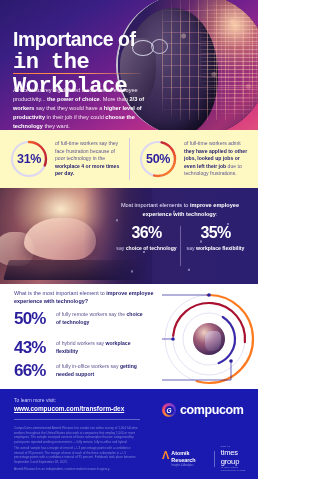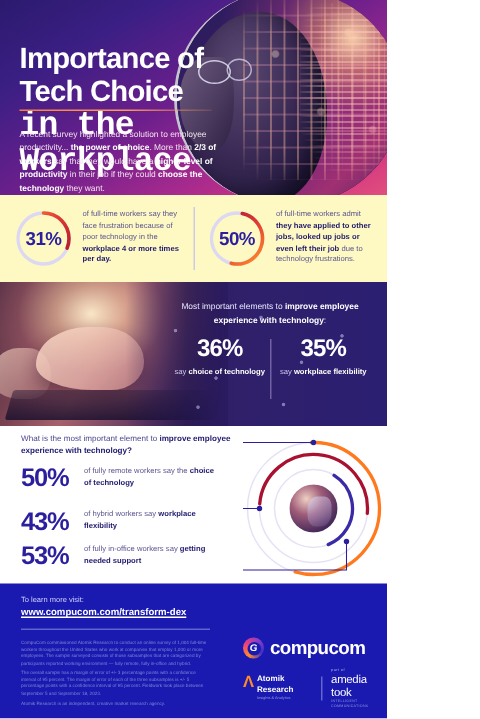--- a/index.html
+++ b/index.html
@@ -200,21 +200,21 @@
     background:linear-gradient(160deg,rgba(220,215,245,.55),rgba(120,100,170,.25));
     border-radius:40% 30% 45% 35%;
   }
 
   
   .footer{position:relative;width:258px;height:90px;background:#1a19b0;overflow:hidden;}
   .f-learn{position:absolute;left:14px;top:8px;color:#cfd2ff;font-size:5px;}
   .f-url{position:absolute;left:14px;top:16px;color:#ffffff;font-weight:bold;font-size:6.4px;}
   .f-hr{position:absolute;left:14px;top:30px;width:126px;height:1px;background:rgba(170,175,235,.5);}
   .fine{position:absolute;left:14px;width:126px;color:#7f86d8;font-size:3.1px;line-height:1.5;}
-  .logo-wrap{position:absolute;left:162px;top:14px;display:flex;align-items:center;margin-top:22px;}
+  .logo-wrap{position:absolute;left:162px;top:14px;display:flex;align-items:center;}
   .logo-mark{
     width:14px;height:14px;border-radius:50%;
     background:conic-gradient(from 210deg,#ff8a2b,#e8407f,#8b3cc8,#3a2fd0,#ff8a2b);
     display:flex;align-items:center;justify-content:center;
   }
   .logo-mark i{
     width:9px;height:9px;border-radius:50%;background:#1a19b0;
     display:block;position:relative;
   }
   .logo-mark i:after{
@@ -243,21 +243,20 @@
       <div class="hf-head"></div>
       <div class="hf-face"></div>
       <div class="hf-glass"></div>
       <div class="hf-glass2"></div>
       <div class="hf-tech"></div>
       <div class="hf-bits"></div>
     </div>
 
     <h1 class="hero-title">
       <div>Importance of</div>
-      <div>Tech Choice</div>
       <div class="l3">in the Workplace</div>
     </h1>
     <div class="hero-rule"></div>
     <p class="hero-para" id="hero-para"><span>A recent survey highlighted a solution to employee productivity... </span><b>the power of choice</b><span>. More than </span><b>2/3 of workers</b><span> say that they would have a </span><b>higher level of productivity</b><span> in their job if they could </span><b>choose the technology</b><span> they want.</span></p>
   </section>
 
   <section class="stats-row">
     <div class="vdiv"></div>
 
     <div class="stat-cell">
@@ -325,21 +324,21 @@
 
     <div class="qrow" style="top:25px;">
       <div class="pct">50%</div>
       <div class="qt" id="q-text-0"><span>of fully remote workers say the </span><b>choice of technology</b></div>
     </div>
     <div class="qrow" style="top:54px;">
       <div class="pct">43%</div>
       <div class="qt" id="q-text-1"><span>of hybrid workers say </span><b>workplace flexibility</b></div>
     </div>
     <div class="qrow" style="top:77px;">
-      <div class="pct">53%</div>
+      <div class="pct">66%</div>
       <div class="qt" id="q-text-2"><span>of fully in-office workers say </span><b>getting needed support</b></div>
     </div>
 
     <div class="rings">
       <svg width="94" height="94" viewBox="0 0 94 94" aria-hidden="true">
         <circle cx="47" cy="47" r="44" fill="none" stroke="#e6e2f5" stroke-width="1"></circle>
         <circle cx="47" cy="47" r="36" fill="none" stroke="#e6e2f5" stroke-width="1"></circle>
         <circle cx="47" cy="47" r="26" fill="none" stroke="#e6e2f5" stroke-width="1"></circle>
         <circle cx="47" cy="47" r="44" fill="none" stroke="#ff7a1f" stroke-width="2.2" stroke-linecap="round" stroke-dasharray="152 125" transform="rotate(-92 47 47)"></circle>
         <circle cx="47" cy="47" r="36" fill="none" stroke="#a8112f" stroke-width="2.2" stroke-linecap="round" stroke-dasharray="113 113" transform="rotate(-175 47 47)"></circle>
@@ -375,19 +374,19 @@
       <div class="atomik">
         <div class="atomik-a">Λ</div>
         <div>
           <div class="atomik-t">Atomik Research</div>
           <div class="atomik-s">Insights &amp; Analytics</div>
         </div>
       </div>
       <div class="p-div"></div>
       <div>
         <div class="amg-top">part of</div>
-        <div class="amg-main">amedia took</div>
+        <div class="amg-main">times group</div>
         <div class="amg-sub">INTELLIGENT COMMUNICATIONS</div>
       </div>
     </div>
   </footer>
 
 </div>
 
 </body></html>

